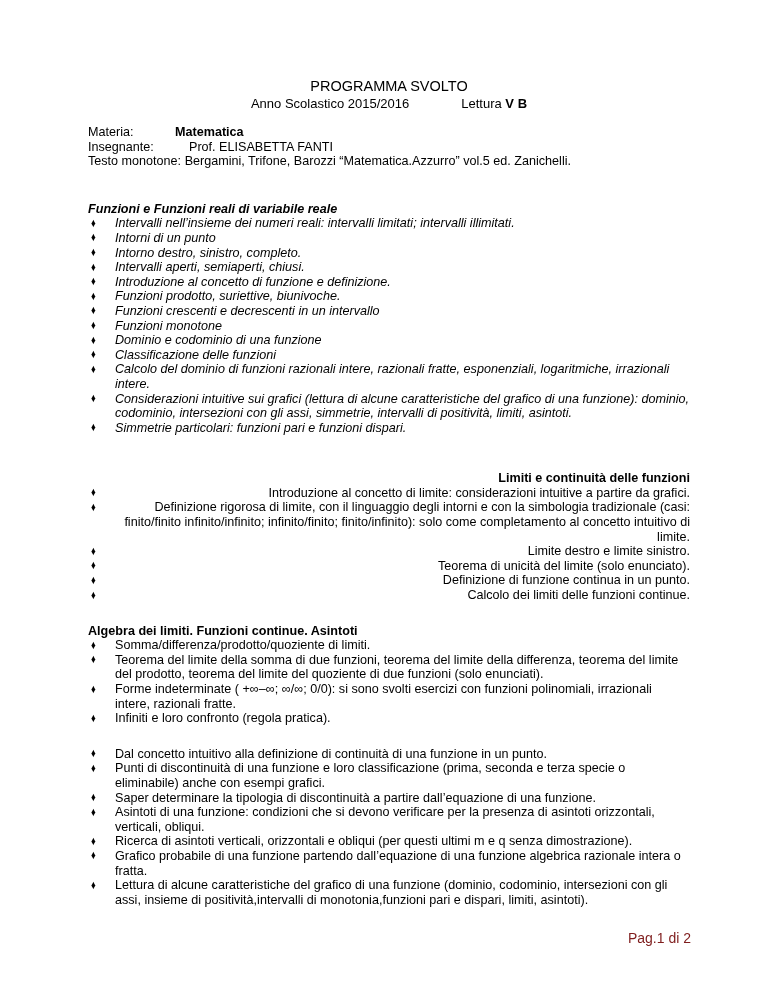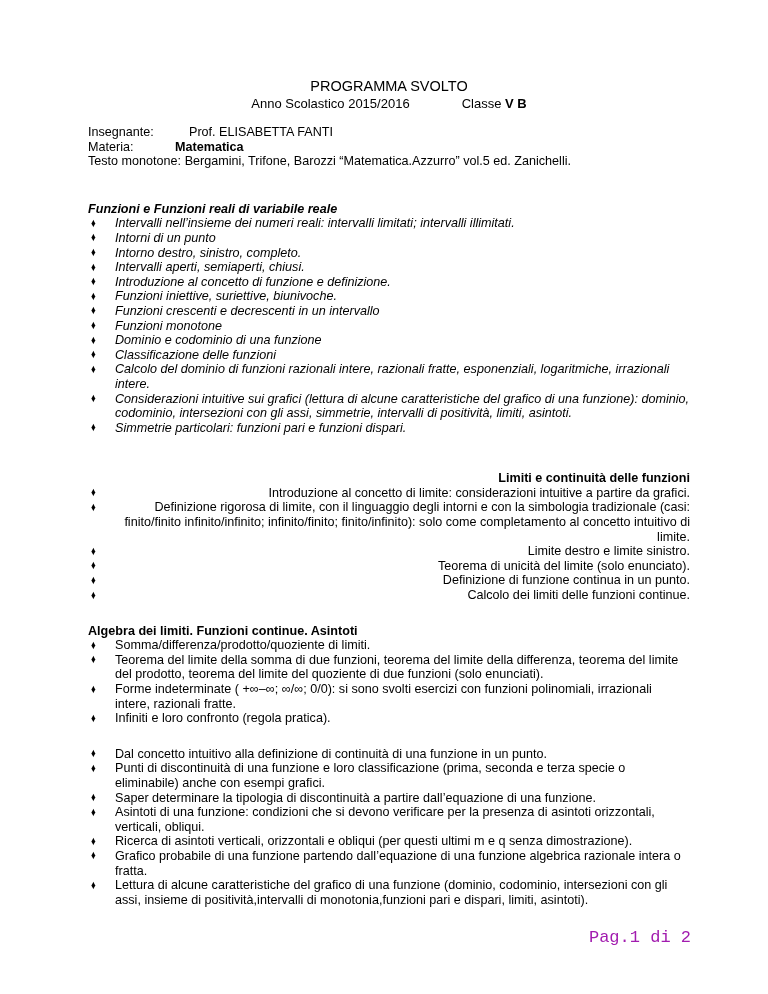--- a/index.html
+++ b/index.html
@@ -49,61 +49,61 @@
     top: -0.5px;
     font-size: 12px;
     transform: scaleX(0.78);
     transform-origin: left center;
   }
   
   .page-footer {
     position: absolute;
     top: 931px;
     right: 77px;
-    font-family: Liberation Mono, monospace;
-    font-size: 17px;
-    color: #a21caf;
+    font-family: Liberation Sans, sans-serif;
+    font-size: 14px;
+    color: #7f1d1d;
   }
 </style>
 </head>
 <body>
 
 <div class="page">
 
   <div class="doc-header">
     <div class="doc-title">PROGRAMMA SVOLTO</div>
     <div class="year-line">
       <span>Anno Scolastico 2015/2016</span>
-      <span class="class-part"><span>Classe</span>&nbsp;<span class="cv">V B</span></span>
+      <span class="class-part"><span>Lettura</span>&nbsp;<span class="cv">V B</span></span>
     </div>
   </div>
 
   <div class="info-block">
     <div class="info-row">
-      <span class="lbl-teacher">Insegnante:</span><span>Prof. ELISABETTA FANTI</span>
+      <span class="lbl-subject">Materia:</span><span class="subject-value">Matematica</span>
     </div>
     <div class="info-row">
-      <span class="lbl-subject">Materia:</span><span class="subject-value">Matematica</span>
+      <span class="lbl-teacher">Insegnante:</span><span>Prof. ELISABETTA FANTI</span>
     </div>
     <div class="info-row">
       <span>Testo monotone:</span>
       <span>Bergamini, Trifone, Barozzi “Matematica.Azzurro” vol.5 ed. Zanichelli.</span>
     </div>
   </div>
 
   <div class="sections">
       <div class="section">
         <h2>Funzioni e Funzioni reali di variabile reale</h2>
         <ul>
           <li><span class="bullet">♦</span><span>Intervalli nell’insieme dei numeri reali: intervalli limitati; intervalli illimitati.</span></li>
           <li><span class="bullet">♦</span><span>Intorni di un punto</span></li>
           <li><span class="bullet">♦</span><span>Intorno destro, sinistro, completo.</span></li>
           <li><span class="bullet">♦</span><span>Intervalli aperti, semiaperti, chiusi.</span></li>
           <li><span class="bullet">♦</span><span>Introduzione al concetto di funzione e definizione.</span></li>
-          <li><span class="bullet">♦</span><span>Funzioni iniettive, suriettive, biunivoche.</span></li>
+          <li><span class="bullet">♦</span><span>Funzioni prodotto, suriettive, biunivoche.</span></li>
           <li><span class="bullet">♦</span><span>Funzioni crescenti e decrescenti in un intervallo</span></li>
           <li><span class="bullet">♦</span><span>Funzioni monotone</span></li>
           <li><span class="bullet">♦</span><span>Dominio e codominio di una funzione</span></li>
           <li><span class="bullet">♦</span><span>Classificazione delle funzioni</span></li>
           <li><span class="bullet">♦</span><span>Calcolo del dominio di funzioni razionali intere, razionali fratte, esponenziali, logaritmiche, irrazionali intere.</span></li>
           <li><span class="bullet">♦</span><span>Considerazioni intuitive sui grafici (lettura di alcune caratteristiche del grafico di una funzione): dominio, codominio, intersezioni con gli assi, simmetrie, intervalli di positività, limiti, asintoti.</span></li>
           <li><span class="bullet">♦</span><span>Simmetrie particolari: funzioni pari e funzioni dispari.</span></li>
         </ul>
       </div>
       <div class="section">

